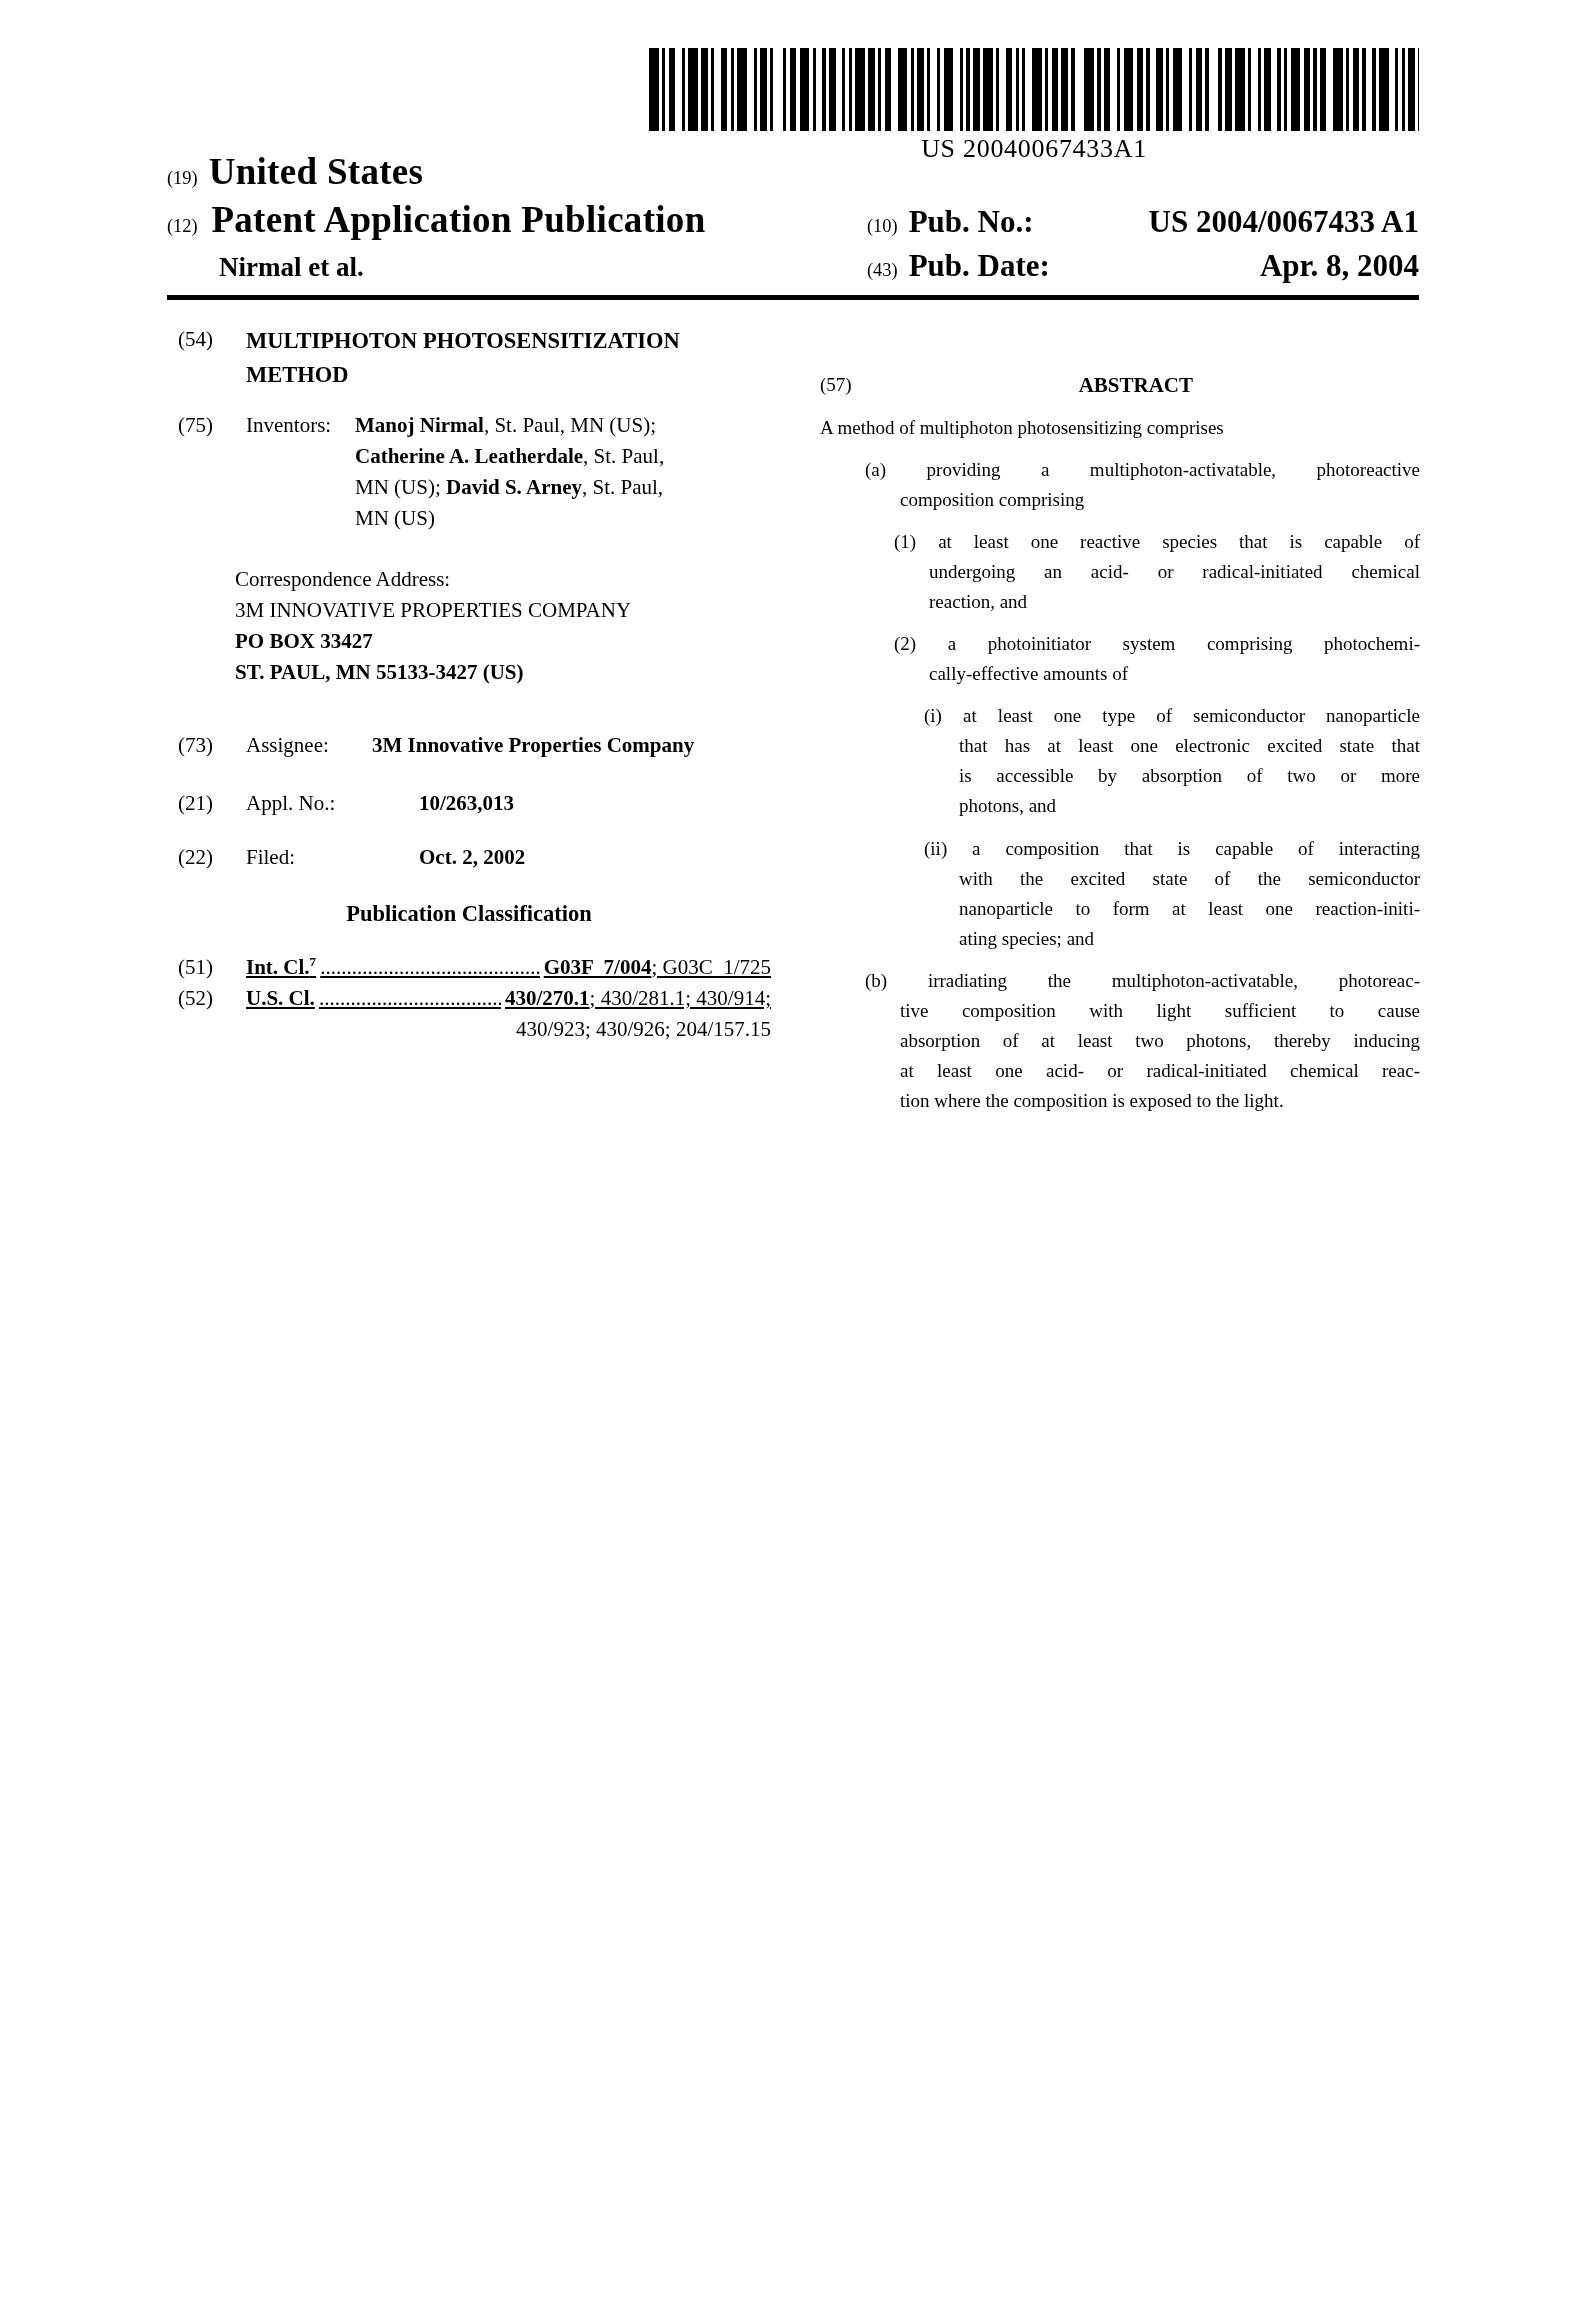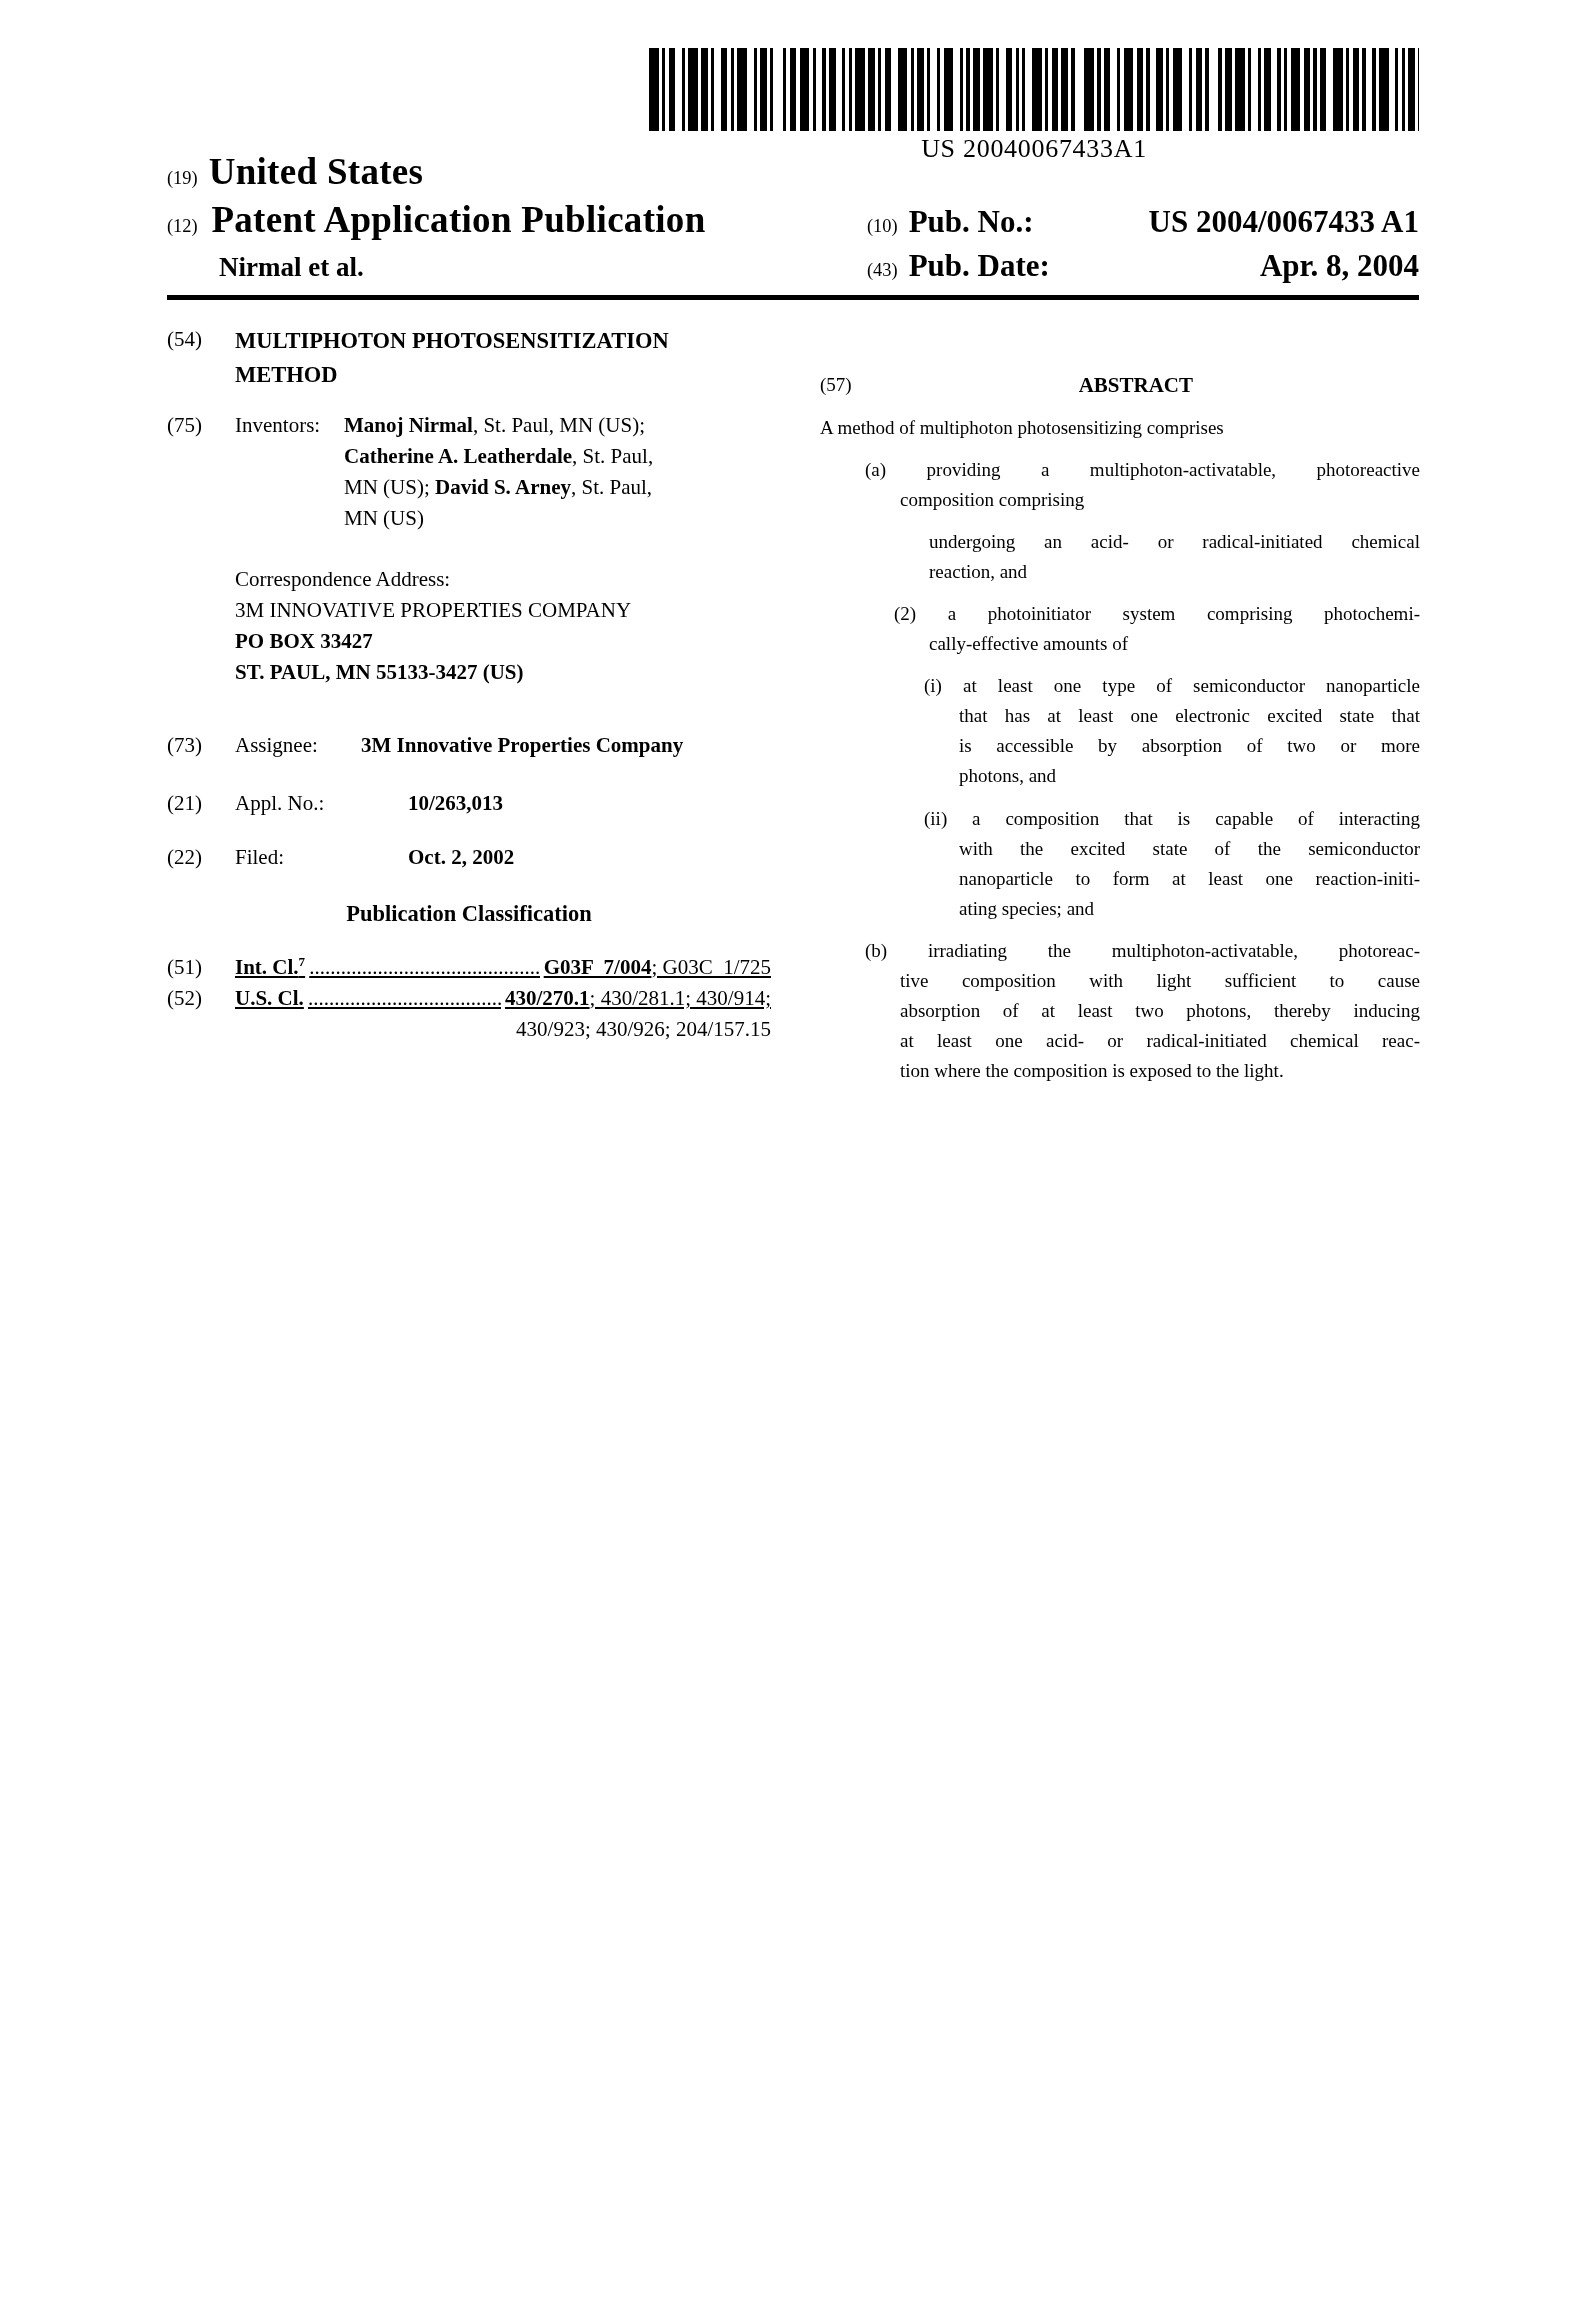--- a/index.html
+++ b/index.html
@@ -26,21 +26,21 @@
   .hmed{font-size:31px;font-weight:700;}
   .authors{font-size:27px;font-weight:700;margin-left:52px;}
   .pushright{margin-left:auto;}
   .divider{margin-top:11px;height:4.8px;background:#000;}
 
   
   .cols{margin-top:24.5px;display:flex;gap:49px;}
   .colL{width:604px;flex:none;font-size:21px;line-height:31px;}
   .colR{width:600px;flex:none;font-size:19px;line-height:30px;}
 
-  .row{display:flex;}
+  .row{display:flex;margin-left:11px;}
   .row .num{width:68px;flex:none;}
   .b{font-weight:700;}
   .ws-pre{white-space:pre;}
   sup{font-size:0.62em;line-height:0;}
 
   
   .title-block .lines{font-size:22.5px;font-weight:700;line-height:34px;}
   .inv{margin-top:17.7px;}
   .inv-label{width:109px;flex:none;}
   .inv-value{flex:1;}
@@ -351,20 +351,21 @@
           <span class="heading">ABSTRACT</span>
         </div>
 
         <div class="abs-intro">A method of multiphoton photosensitizing comprises</div>
 
         <div class="para lvl-a hang">
             <div class="ln-first ln-fill">(a) providing a multiphoton-activatable, photoreactive</div>
             <div>composition comprising</div>
           </div>
         <div class="para lvl-1 hang">
+            <div class="ln-first ln-fill">(1) at least one reactive species that is capable of</div>
             <div class="ln-fill">undergoing an acid- or radical-initiated chemical</div>
             <div>reaction, and</div>
           </div>
         <div class="para lvl-1 hang">
             <div class="ln-first ln-fill">(2) a photoinitiator system comprising photochemi-</div>
             <div>cally-effective amounts of</div>
           </div>
         <div class="para lvl-i hang">
             <div class="ln-first ln-fill">(i) at least one type of semiconductor nanoparticle</div>
             <div class="ln-fill">that has at least one electronic excited state that</div>

